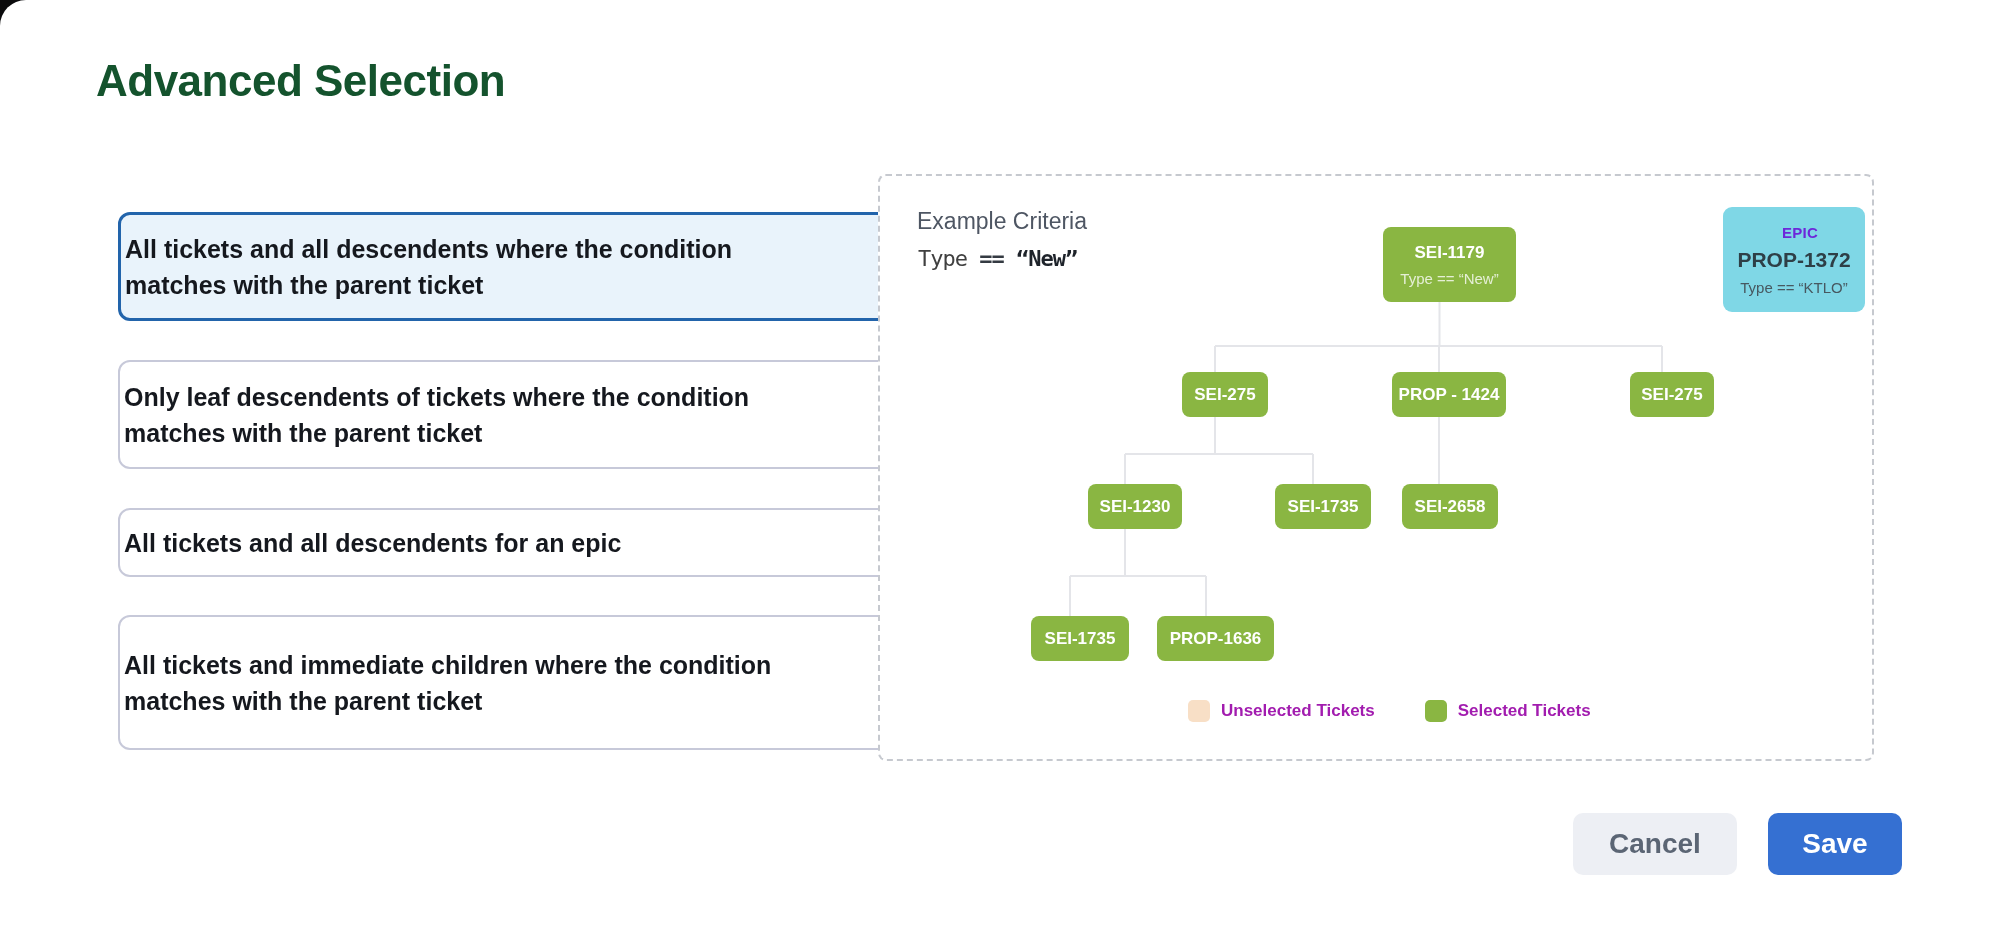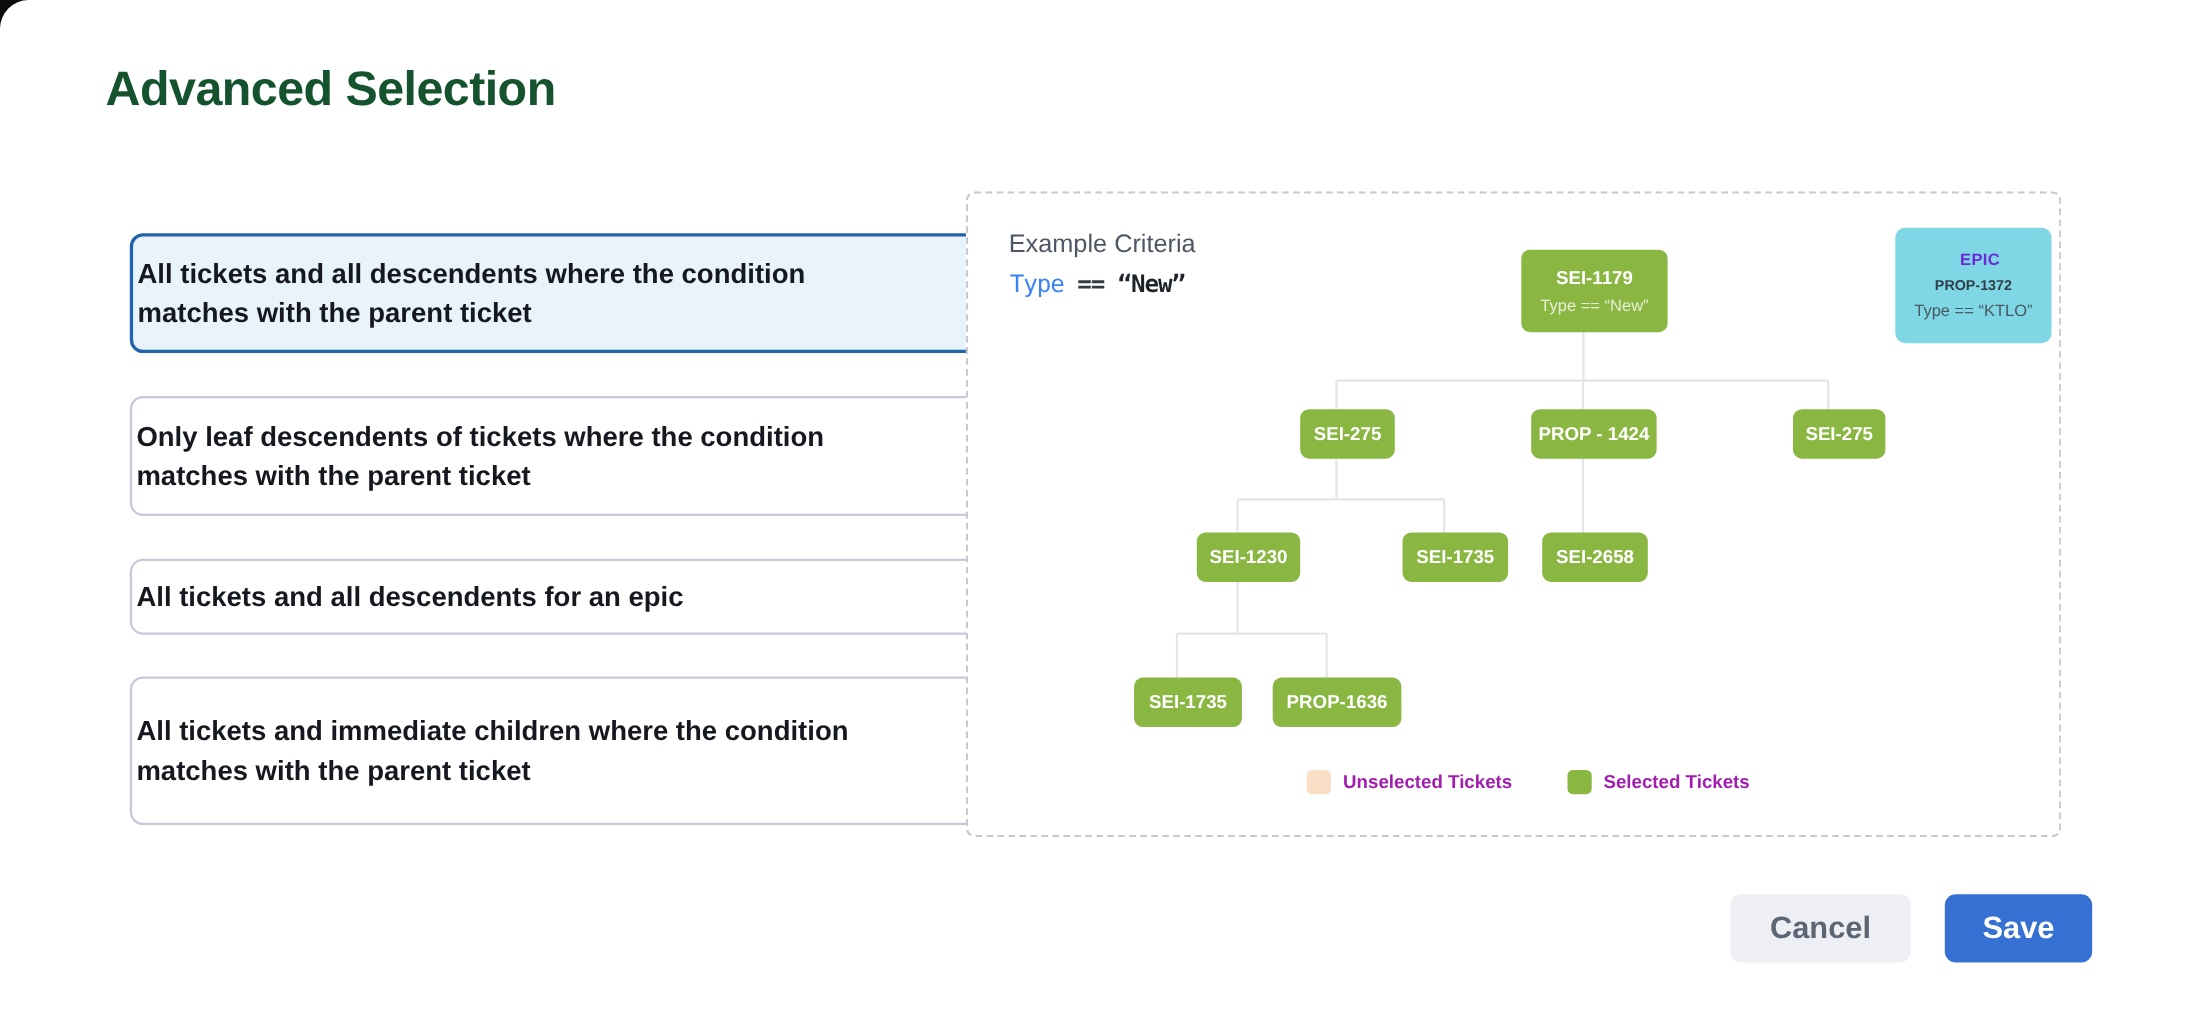--- a/index.html
+++ b/index.html
@@ -76,41 +76,41 @@
   }
   .criteria-line {
     position: absolute;
     left: 38px;
     top: 70px;
     font-family: "DejaVu Sans Mono", monospace;
     font-size: 22px;
     letter-spacing: -1px;
     white-space: pre;
   }
-  .criteria-field { color: #3b82f6; }
+  .criteria-field { color: #404040; }
   .criteria-op { color: #343a42; font-weight: 700; }
   .criteria-value { color: #1e232a; font-weight: 700; }
 
   .epic-card {
     position: absolute;
     left: 843px;
     top: 31px;
     width: 142px;
     height: 105px;
     border-radius: 9px;
     background: #7fd7e6;
     display: flex;
     flex-direction: column;
     align-items: center;
     justify-content: center;
     gap: 7px;
     text-align: center;
   }
   .epic-badge { font-size: 15px; font-weight: 700; color: #6d28d9; letter-spacing: 0.3px; margin-left: 12px; }
-  .epic-id { font-size: 13px; font-weight: 700; color: #2e3f47; }
+  .epic-id { font-size: 21px; font-weight: 700; color: #2e3f47; }
   .epic-cond { font-size: 15px; font-weight: 500; color: #475860; }
 
   .tree-connectors {
     position: absolute;
     left: 0; top: 0;
     width: 996px; height: 587px;
     pointer-events: none;
   }
 
   .node {

